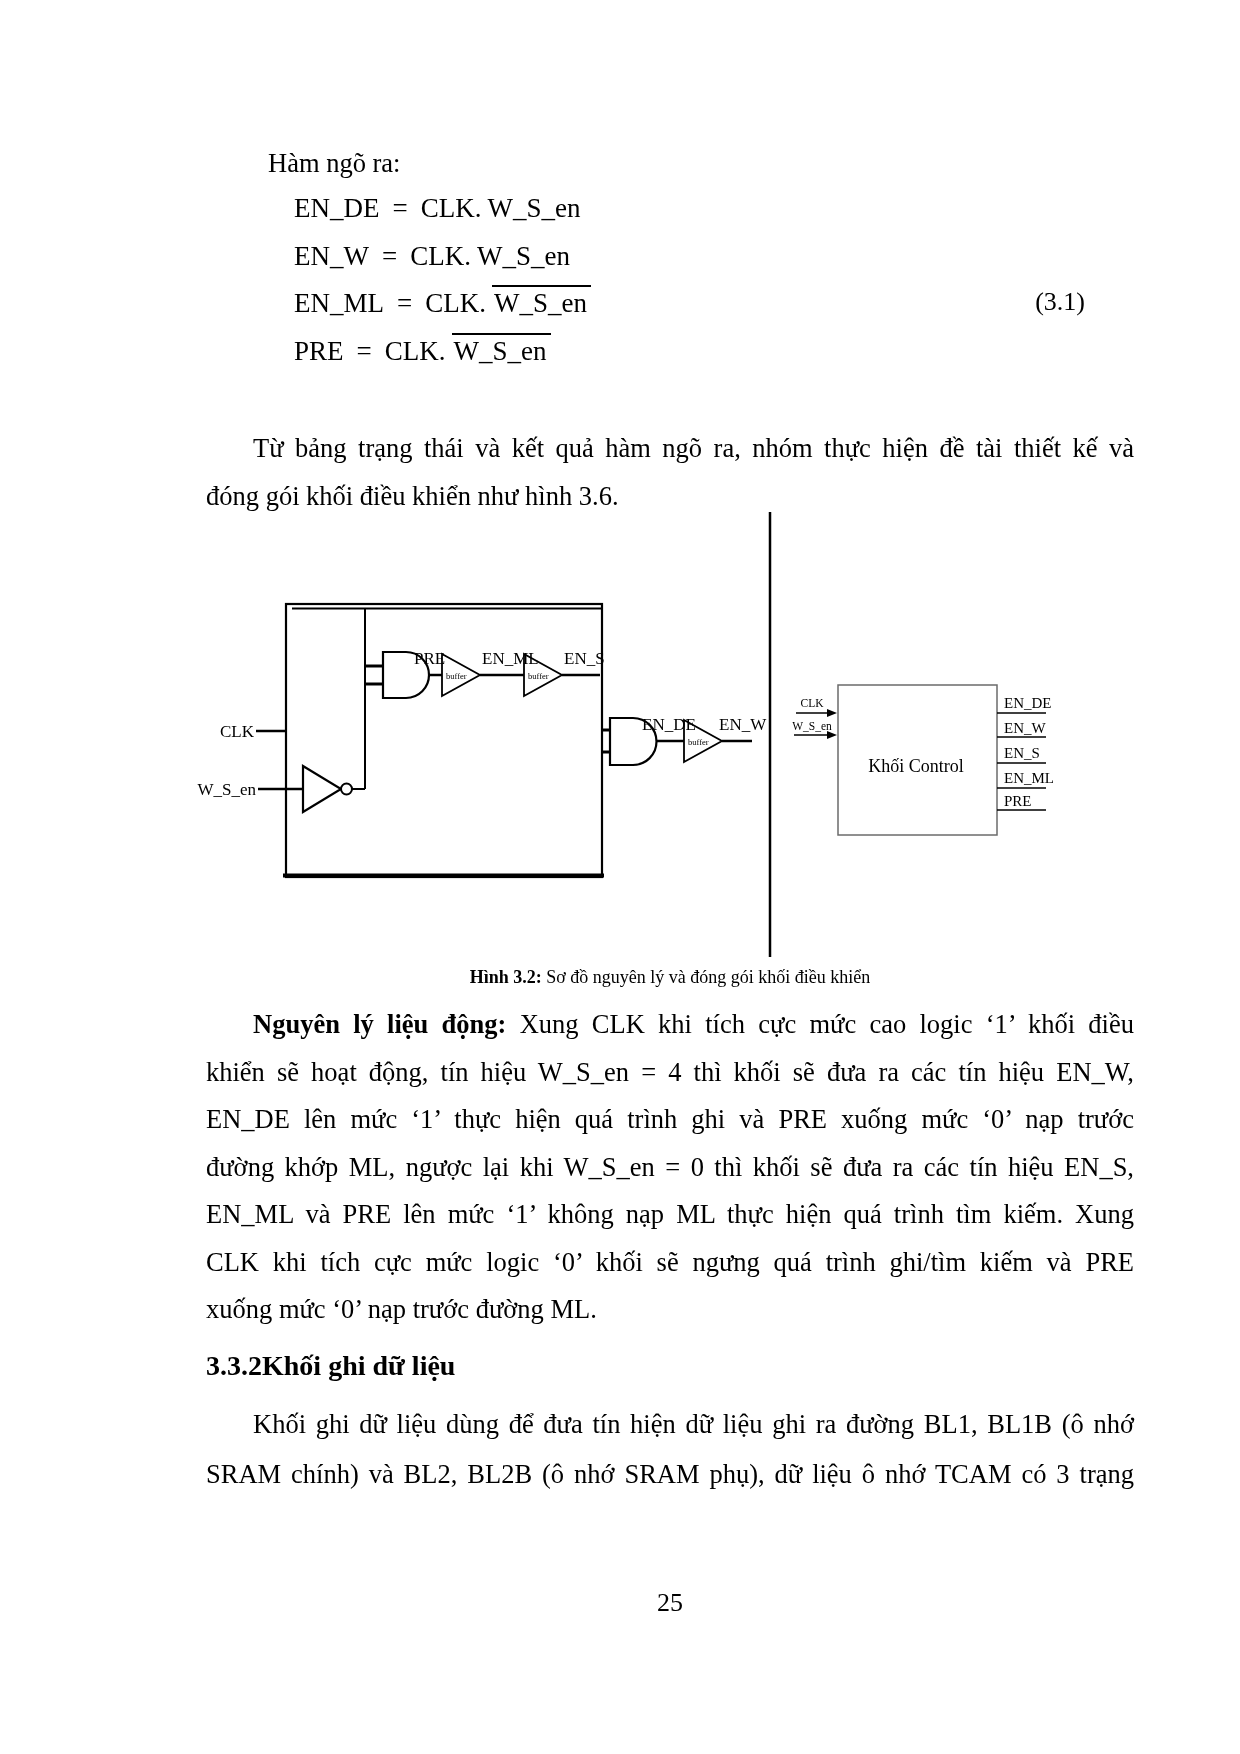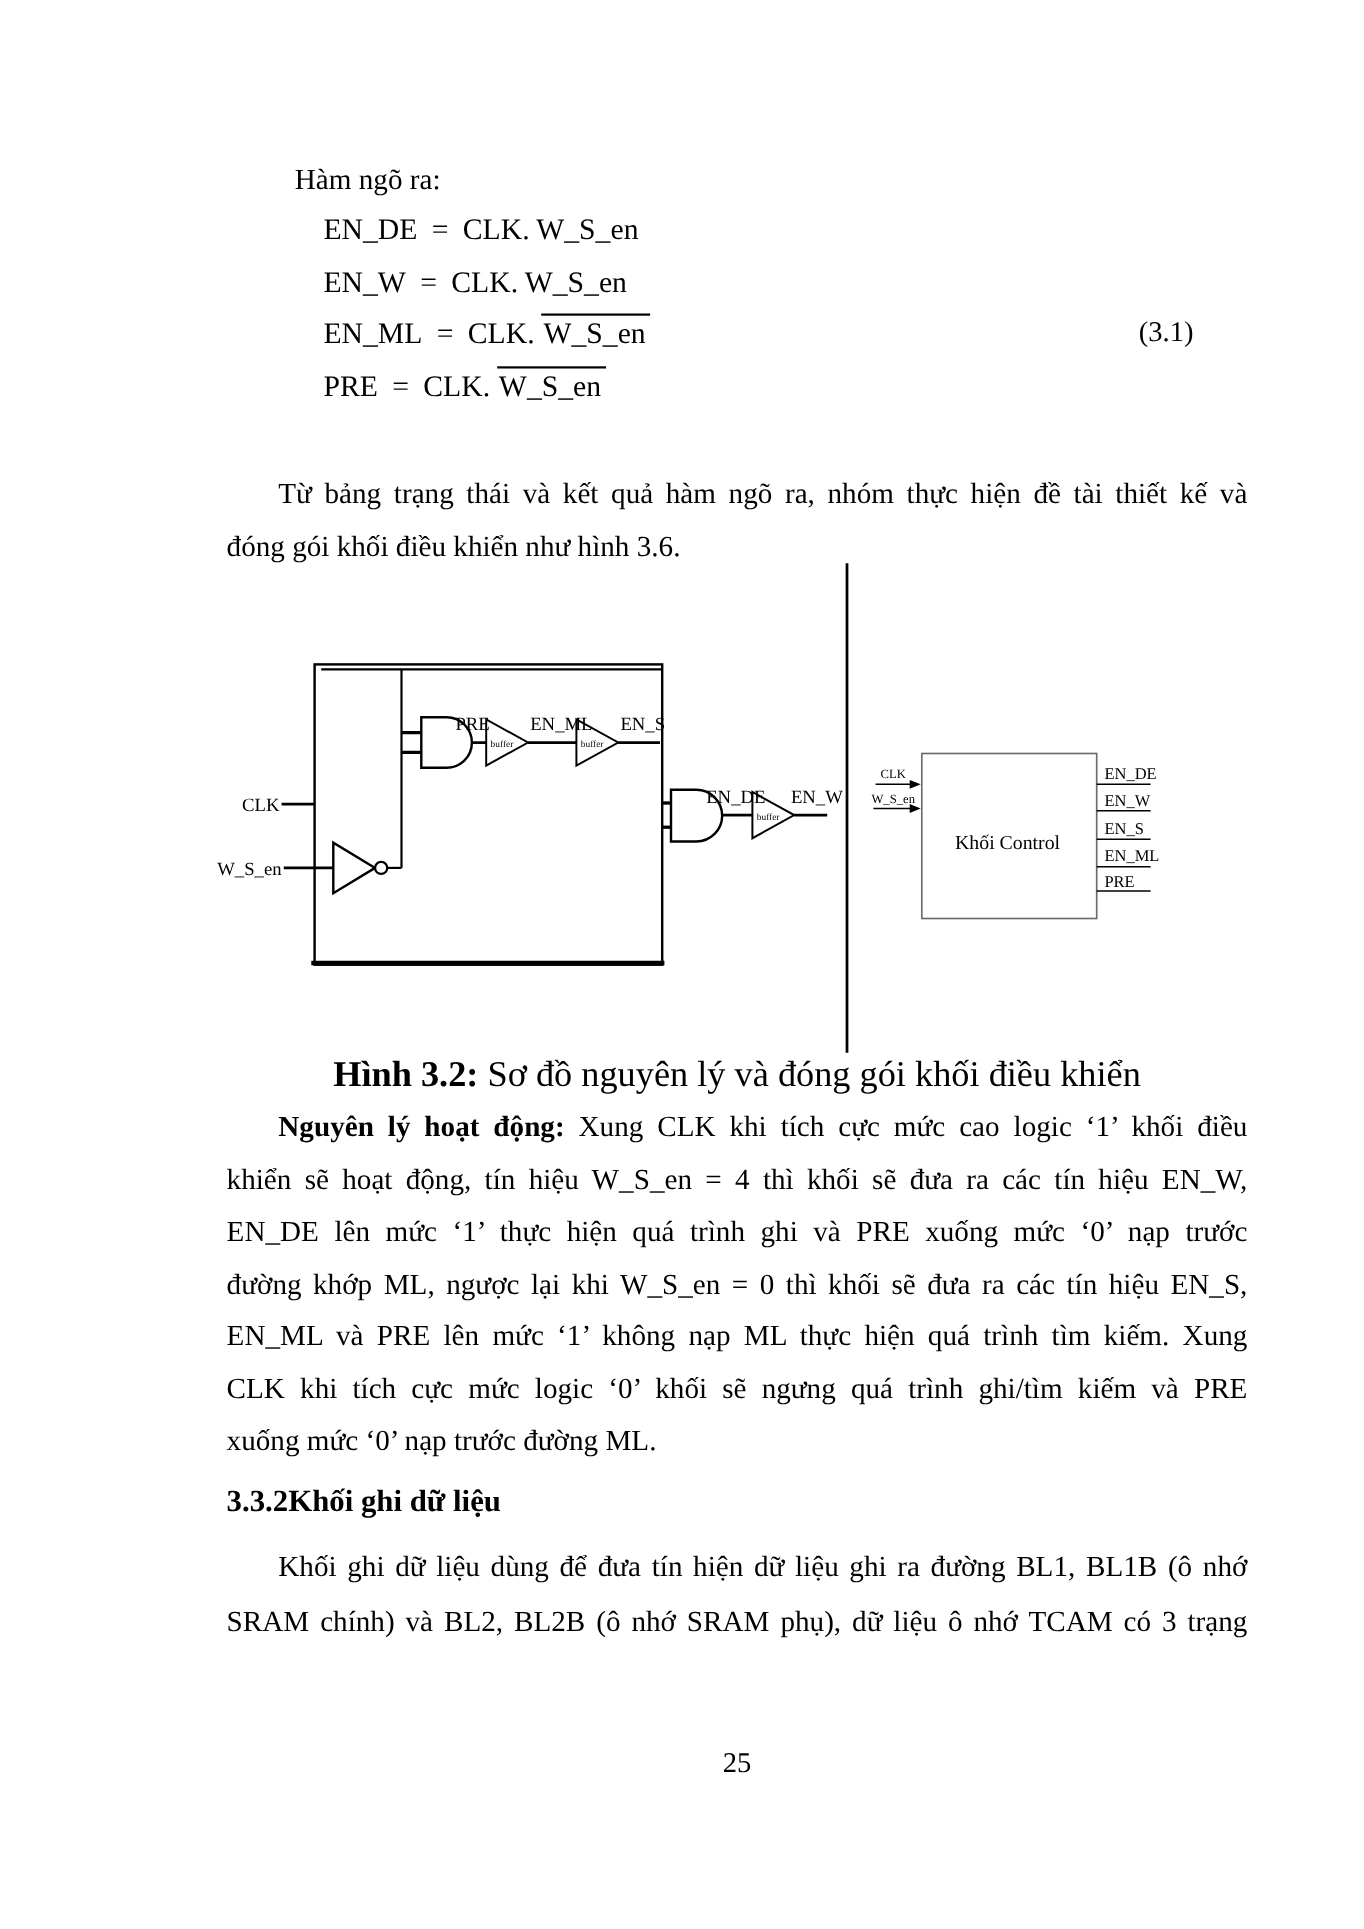--- a/index.html
+++ b/index.html
@@ -18,21 +18,21 @@
 
   
   .formulas { left:294px; top:185px; font-size:27px; }
   .eq-line { height:47.5px; line-height:47.5px; white-space:nowrap; }
   .eq-lhs { margin-right:13px; }
   .eq-op  { margin-right:13px; }
   .eq-rhs { margin-right:6px; }
   .eq-arg.ov { border-top:2px solid #000; padding:1px 4px 0 2px; }
   .eq-number { left:990px; top:287px; width:95px; text-align:right; font-size:26px; }
 
-  .caption { left:206px; top:953px; width:928px; text-align:center; font-size:33px; line-height:48px; }
+  .caption { left:206px; top:953px; width:928px; text-align:center; font-size:18px; line-height:48px; }
   .caption b { font-weight:bold; }
 
   .section-heading { left:206px; top:1342px; font-size:28px; font-weight:bold; line-height:48px; white-space:nowrap; }
   .section-heading .num { }
 
   .page-number { left:206px; top:1588px; width:928px; text-align:center; font-size:26px; }
 
   svg text { font-family:"Liberation Serif", serif; fill:#000; }
   .glabel { font-size:17px; }
   .buflabel { font-size:8.5px; }
@@ -139,21 +139,21 @@
     <text class="outlabel" x="1004" y="806">PRE</text>
     <line x1="997" y1="810" x2="1046" y2="810" stroke="#000" stroke-width="1.4"></line>
   </g>
 </svg>
 
 <div class="abs caption">
   <b>Hình 3.2:</b><span> Sơ đồ nguyên lý và đóng gói khối điều khiển</span>
 </div>
 
 <div class="abs col" style="top:1001px;">
-  <div class="pline indent"><b class="lead">Nguyên lý hoạt động:</b><span> Xung CLK khi tích cực mức cao logic ‘1’ khối điều</span></div>
+  <div class="pline indent"><b class="lead">Nguyên lý liệu động:</b><span> Xung CLK khi tích cực mức cao logic ‘1’ khối điều</span></div>
   <div class="pline">khiển sẽ hoạt động, tín hiệu W_S_en = 4 thì khối sẽ đưa ra các tín hiệu EN_W,</div>
   <div class="pline">EN_DE lên mức ‘1’ thực hiện quá trình ghi và PRE xuống mức ‘0’ nạp trước</div>
   <div class="pline">đường khớp ML, ngược lại khi W_S_en = 0 thì khối sẽ đưa ra các tín hiệu EN_S,</div>
   <div class="pline">EN_ML và PRE lên mức ‘1’ không nạp ML thực hiện quá trình tìm kiếm. Xung</div>
   <div class="pline">CLK khi tích cực mức logic ‘0’ khối sẽ ngưng quá trình ghi/tìm kiếm và PRE</div>
   <div class="pline last">xuống mức ‘0’ nạp trước đường ML.</div>
 </div>
 
 <div class="abs section-heading">
   <span class="num">3.3.2</span><span>Khối ghi dữ liệu</span>

